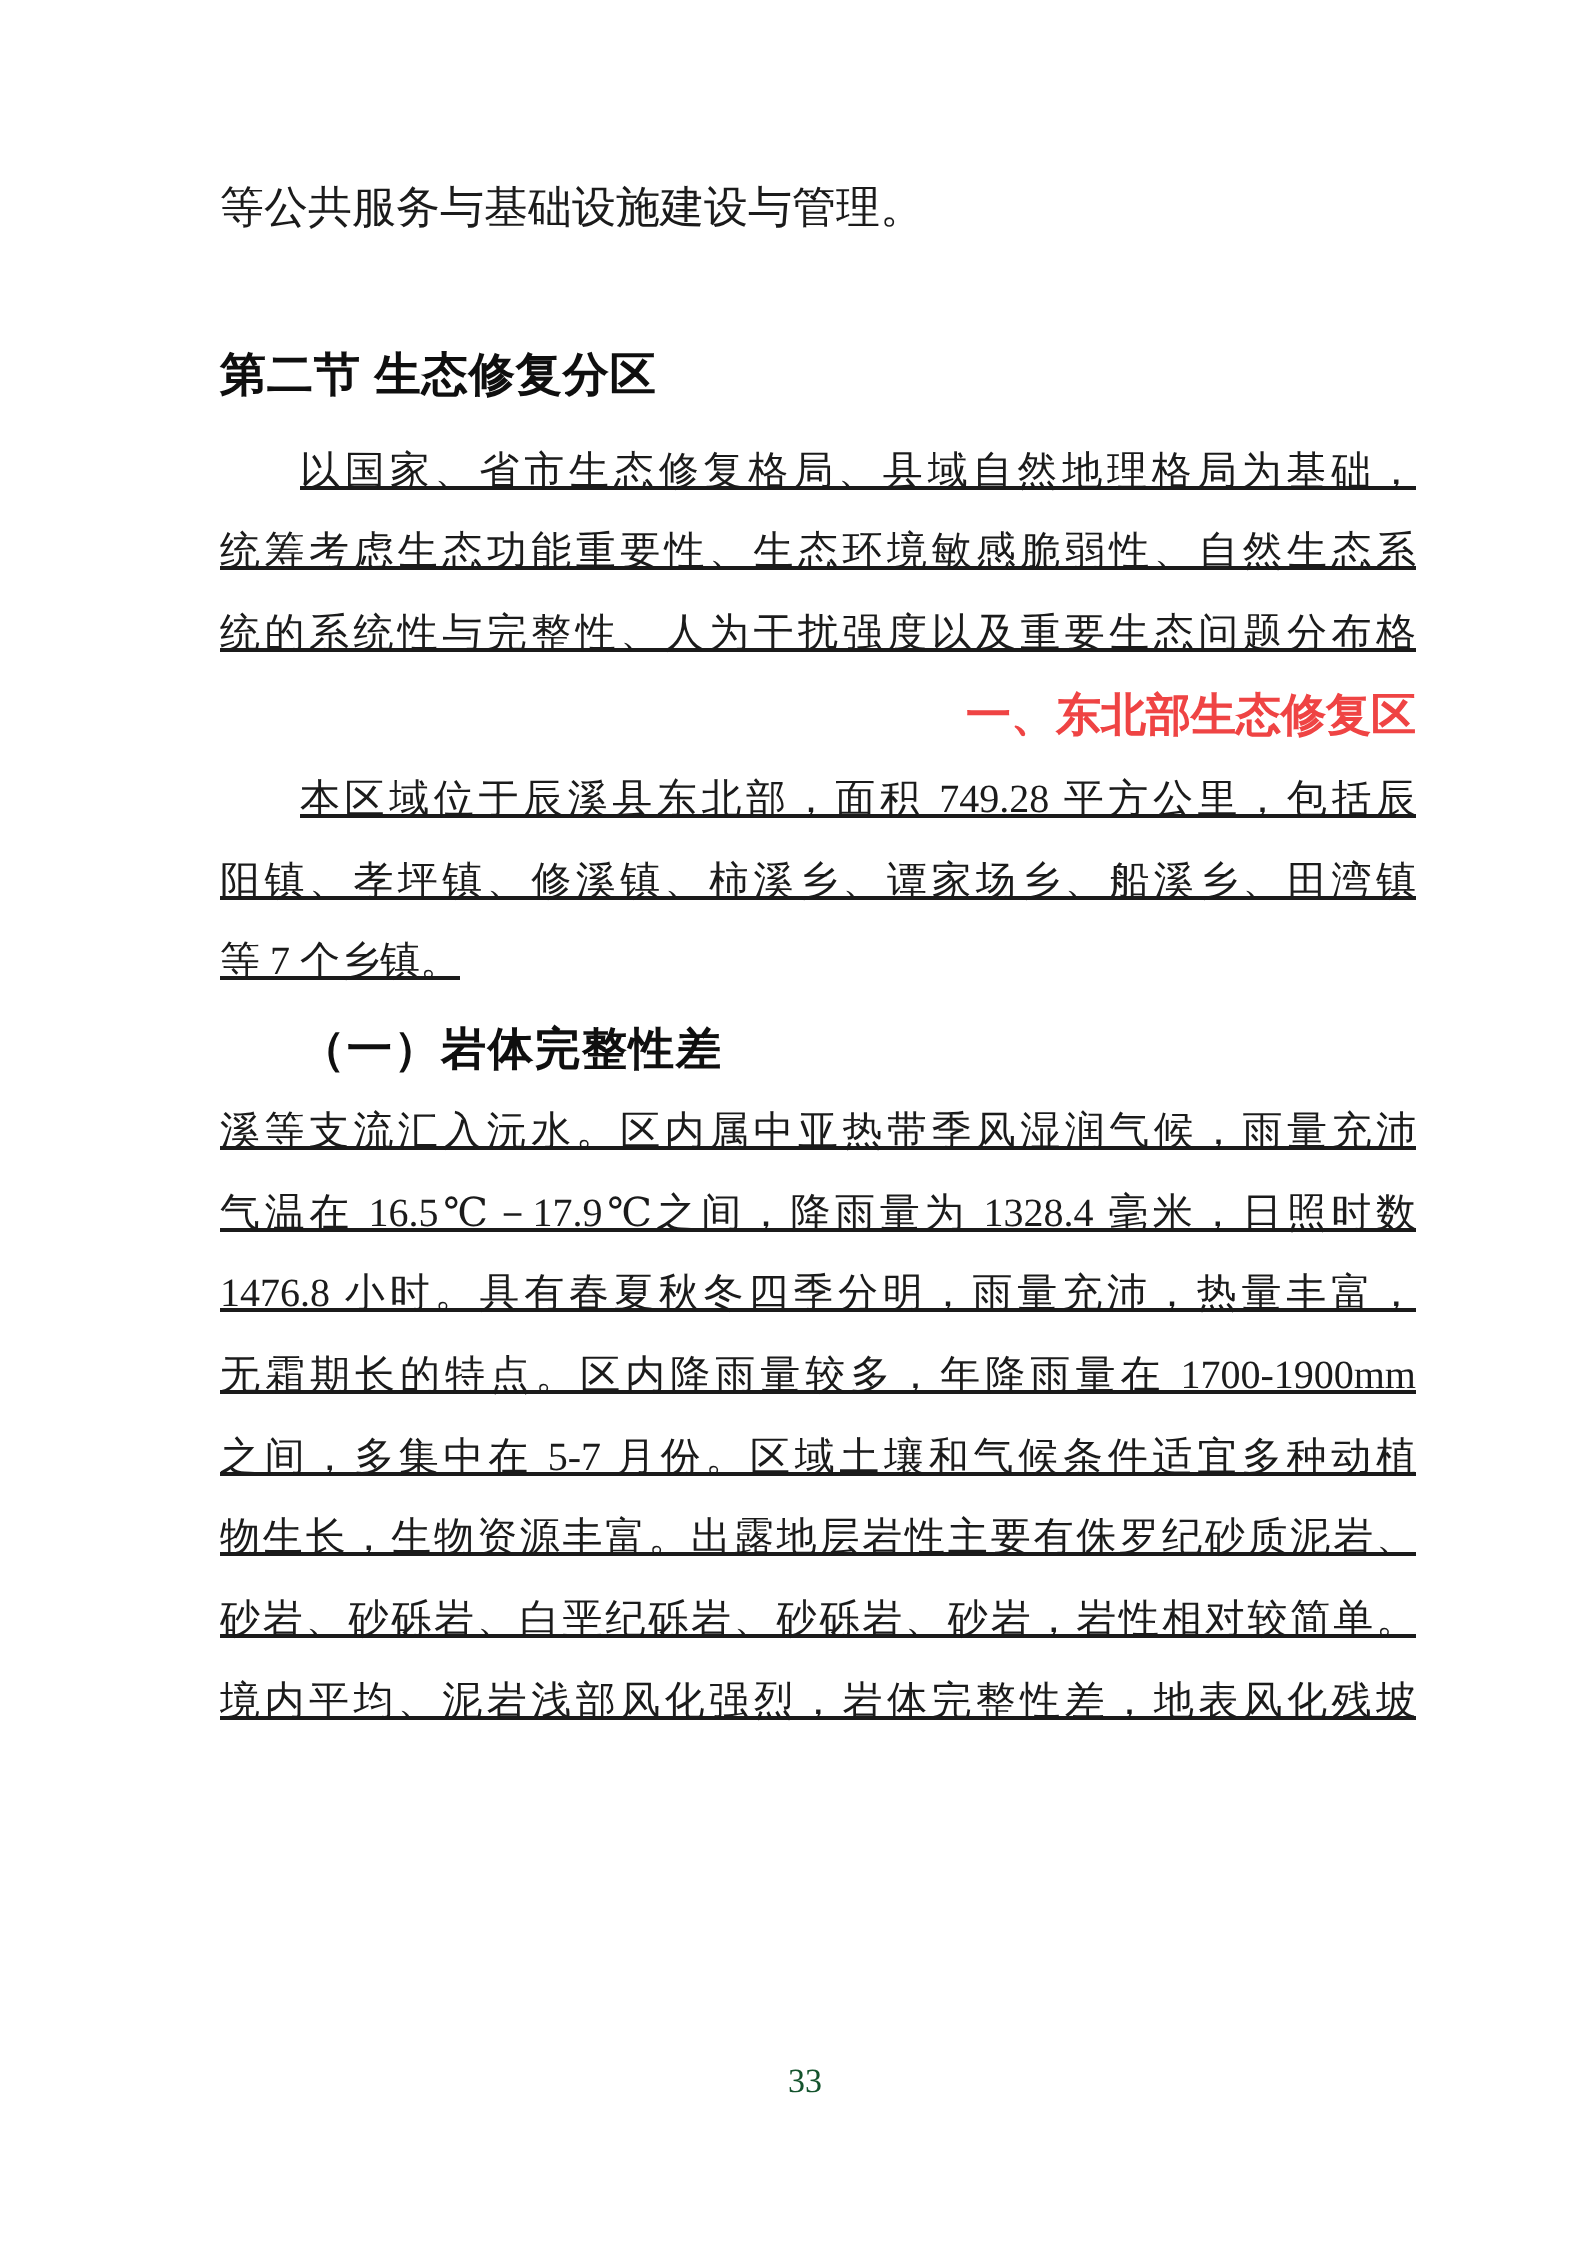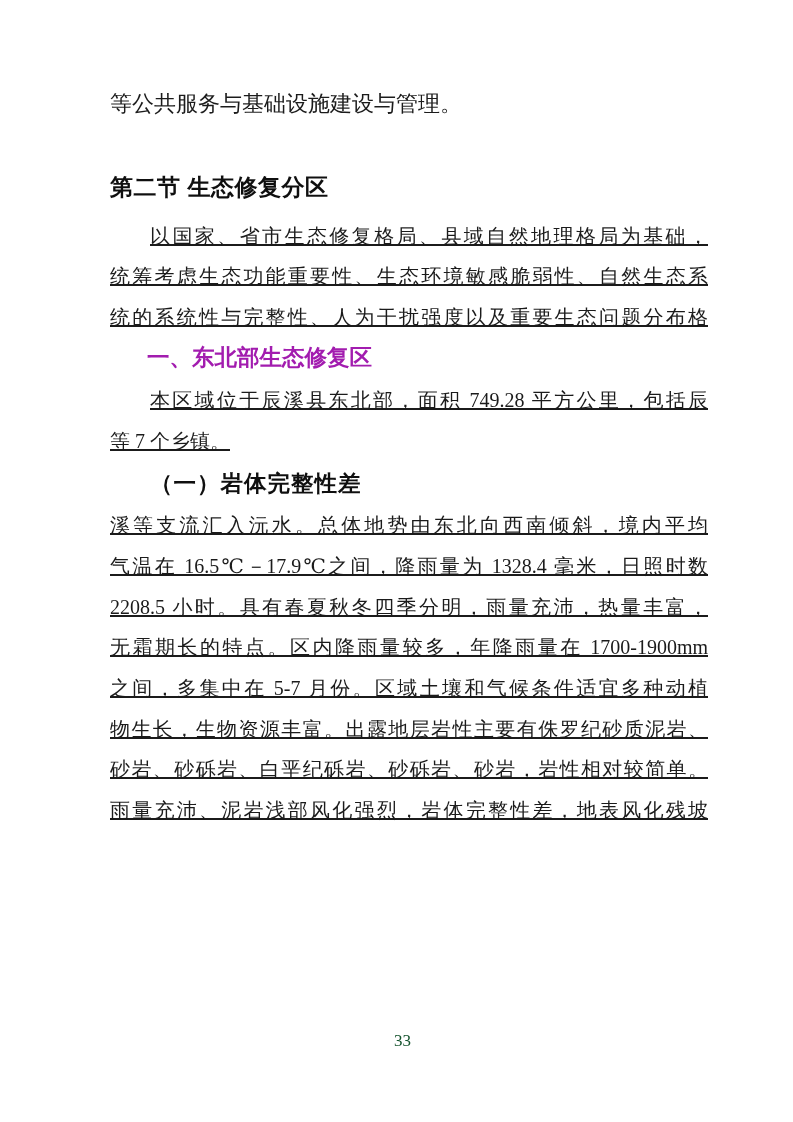--- a/index.html
+++ b/index.html
@@ -58,21 +58,22 @@
     letter-spacing: 0.5px;
     color: #0f0f0f;
   }
   .h-zone {
     margin: 4px 0 6px 0;
     padding-left: 37px;
     font-family: "Liberation Sans", "DejaVu Sans", sans-serif;
     font-weight: 700;
     font-size: 22.5px;
     line-height: 32px;
-    color: #a21caf;
+    color: #ef4444;
+    text-align: right;
   }
   .h-sub {
     margin: 7px 0 5px 0;
     padding-left: 40px;
     font-family: "Liberation Serif", "DejaVu Serif", serif;
     font-weight: 700;
     font-size: 22.5px;
     line-height: 32px;
     letter-spacing: 1px;
     color: #0f0f0f;
@@ -101,32 +102,33 @@
     <div class="bodytext">
         <div class="tline indent">以国家、省市生态修复格局、县域自然地理格局为基础，</div>
         <div class="tline">统筹考虑生态功能重要性、生态环境敏感脆弱性、自然生态系</div>
         <div class="tline">统的系统性与完整性、人为干扰强度以及重要生态问题分布格</div>
       </div>
 
     <div class="h-zone">一、东北部生态修复区</div>
 
     <div class="bodytext">
         <div class="tline indent">本区域位于辰溪县东北部，面积 749.28 平方公里，包括辰</div>
+        <div class="tline">阳镇、孝坪镇、修溪镇、柿溪乡、谭家场乡、船溪乡、田湾镇</div>
         <div class="tline no-stretch">等 7 个乡镇。</div>
       </div>
 
     <div class="h-sub">（一）岩体完整性差</div>
 
     <div class="bodytext">
-        <div class="tline">溪等支流汇入沅水。总体地势由东北向西南倾斜，境内平均</div>
+        <div class="tline">溪等支流汇入沅水。区内属中亚热带季风湿润气候，雨量充沛</div>
         <div class="tline">气温在 16.5℃－17.9℃之间，降雨量为 1328.4 毫米，日照时数</div>
-        <div class="tline">2208.5 小时。具有春夏秋冬四季分明，雨量充沛，热量丰富，</div>
+        <div class="tline">1476.8 小时。具有春夏秋冬四季分明，雨量充沛，热量丰富，</div>
         <div class="tline">无霜期长的特点。区内降雨量较多，年降雨量在 1700-1900mm</div>
         <div class="tline">之间，多集中在 5-7 月份。区域土壤和气候条件适宜多种动植</div>
         <div class="tline">物生长，生物资源丰富。出露地层岩性主要有侏罗纪砂质泥岩、</div>
         <div class="tline">砂岩、砂砾岩、白垩纪砾岩、砂砾岩、砂岩，岩性相对较简单。</div>
-        <div class="tline">雨量充沛、泥岩浅部风化强烈，岩体完整性差，地表风化残坡</div>
+        <div class="tline">境内平均、泥岩浅部风化强烈，岩体完整性差，地表风化残坡</div>
       </div>
 
   </div>
 
   <div class="page-number">33</div>
 </div>
 
 </body></html>

